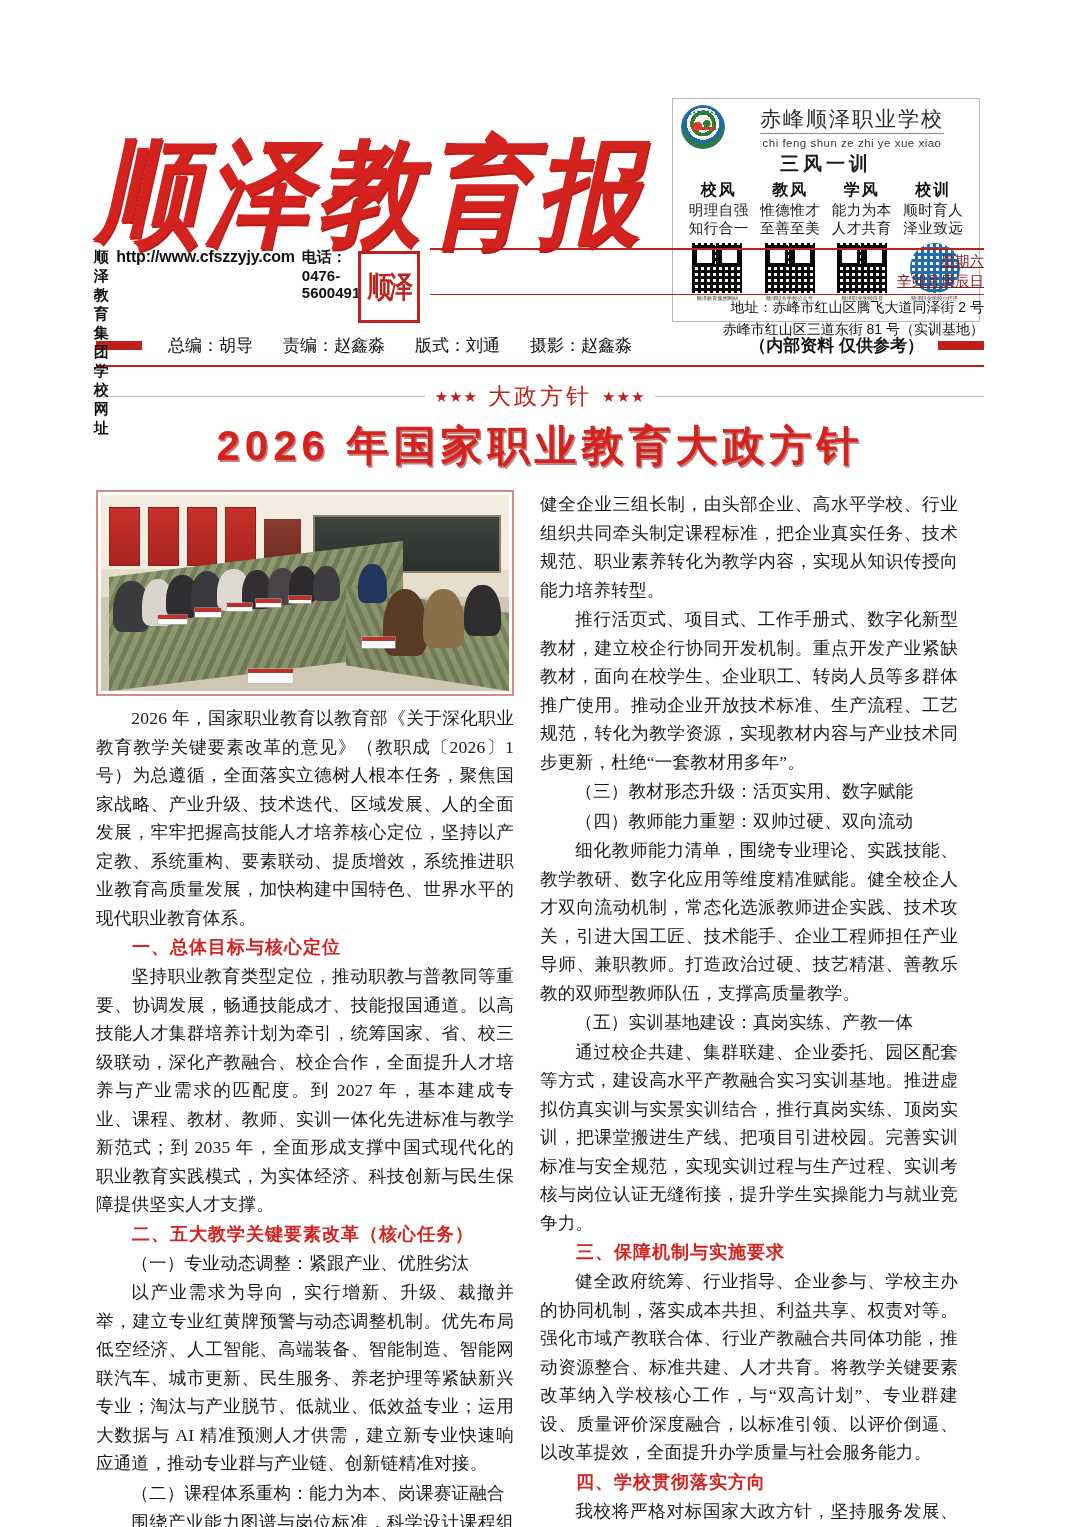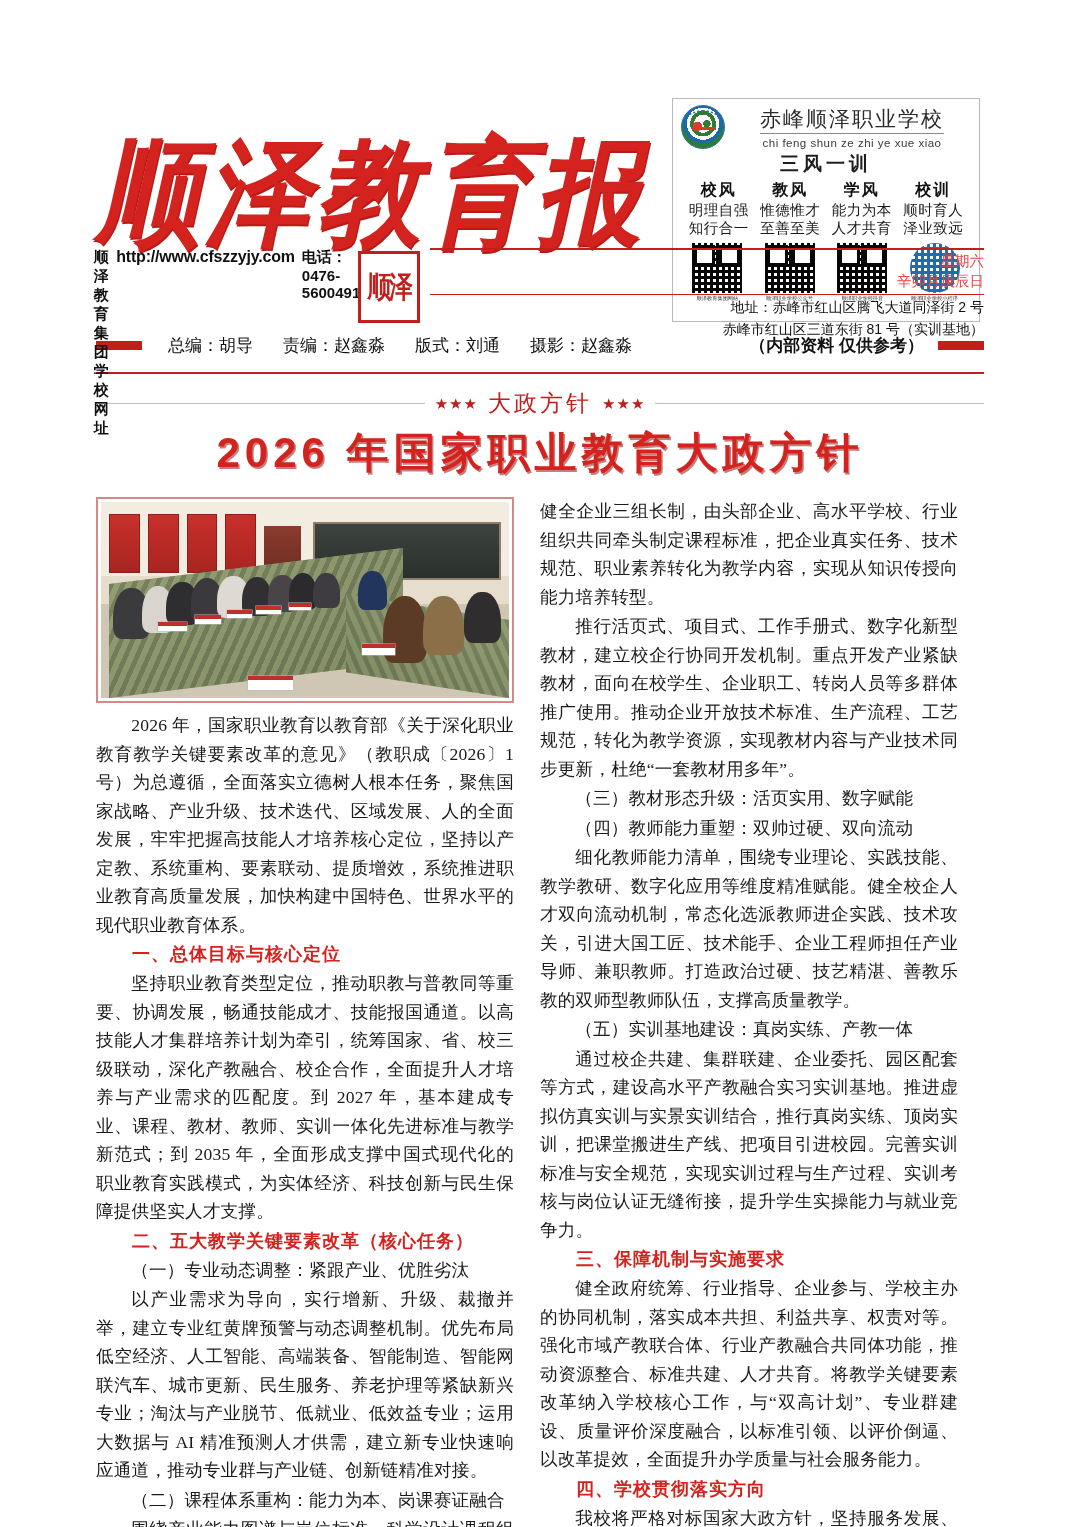--- a/index.html
+++ b/index.html
@@ -176,36 +176,36 @@
   .date-rule-top { border-top: 2px solid #c0201c; }
   .date-row { display: flex; align-items: flex-end; padding-top: 2px; }
   .big-date {
     font-family: "Liberation Sans", "DejaVu Sans", sans-serif;
     font-size: 39px; font-weight: bold; color: #111; letter-spacing: 1px;
     line-height: 1.05;
   }
   .date-right {
     margin-left: auto; text-align: right;
     font-family: "Liberation Sans", "DejaVu Sans", sans-serif;
-    font-size: 14.5px; color: #ef4444; line-height: 1.35; padding-bottom: 2px;
+    font-size: 14.5px; color: #7f1d1d; line-height: 1.35; padding-bottom: 2px; text-decoration: underline;
   }
   .date-rule-bot { border-top: 1.5px solid #c0201c; margin-top: 1px; }
   .addr {
     font-family: "Liberation Sans", "DejaVu Sans", sans-serif;
     font-size: 14px; color: #111; line-height: 1.45; text-align: right; padding-top: 2px;
   }
 
   
   .credits {
     margin: 6px 96px 0 96px;
     display: flex; align-items: center;
     font-family: "Liberation Sans", "DejaVu Sans", sans-serif;
     font-size: 17px; color: #111;
     border-bottom: 2.5px solid #c0201c;
-    padding-bottom: 15px;
+    padding-bottom: 8px;
   }
   .cred-bar { width: 46px; height: 9px; background: #c0201c; flex: 0 0 46px; }
   .credits .item { margin-left: 30px; white-space: nowrap; }
   .credits .item.first { margin-left: 26px; }
   .credits .note { margin-left: auto; font-weight: bold; white-space: nowrap; }
   .cred-bar-r { width: 46px; height: 9px; background: #c0201c; flex: 0 0 46px; margin-left: 14px; }
 
   
   .sec-banner {
     margin: 14px 96px 0 96px;

